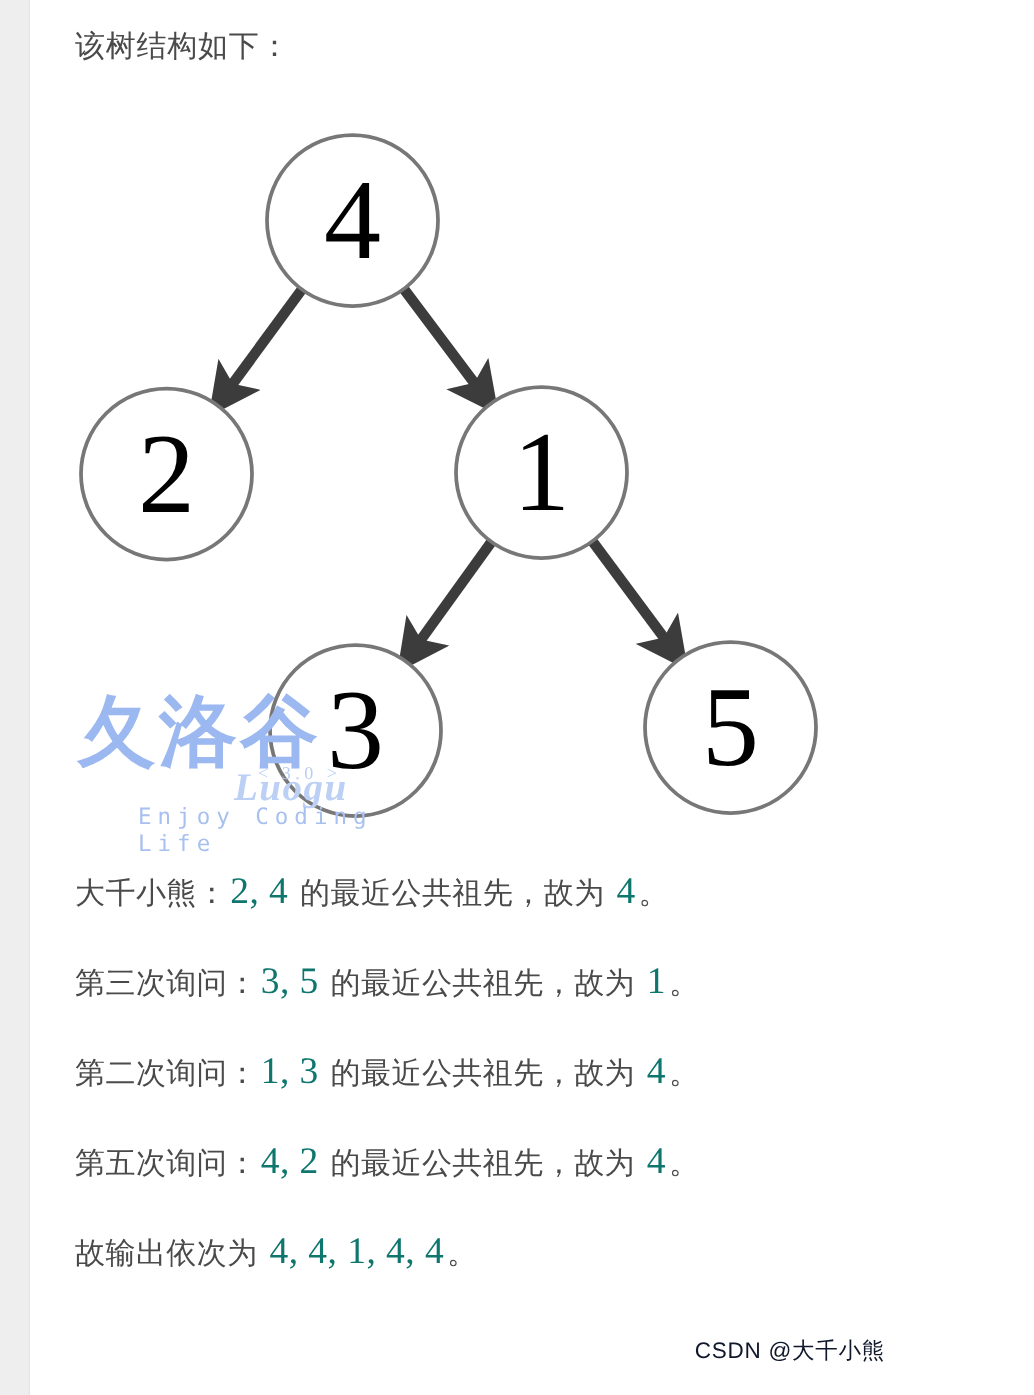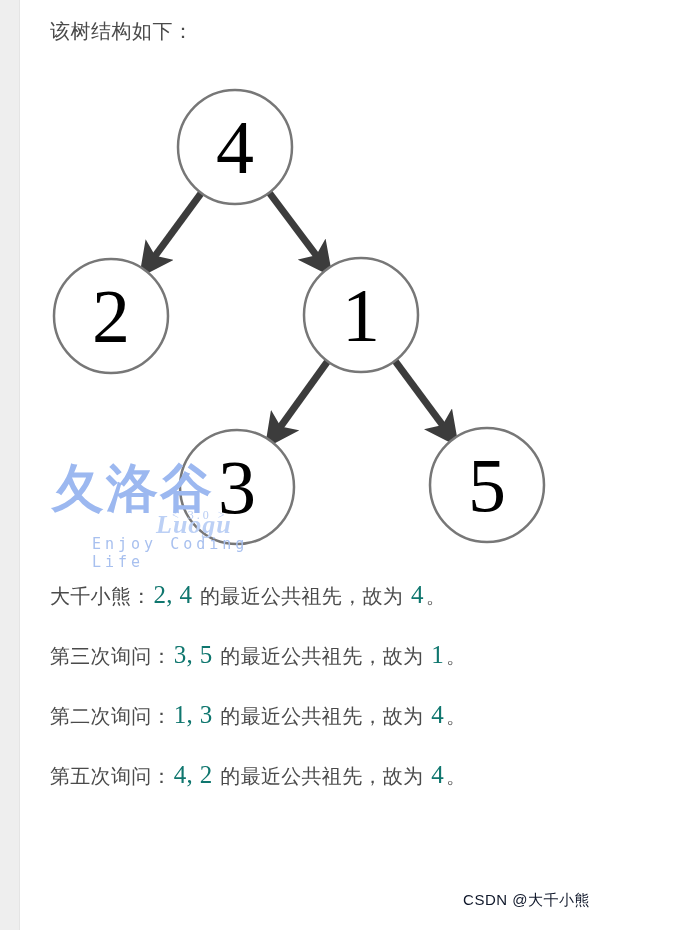--- a/index.html
+++ b/index.html
@@ -216,17 +216,18 @@
     <div class="luogu-ver">&lt; 3.0 &gt;</div>
     <div class="luogu-latin">Luogu</div>
     <div class="luogu-tag">Enjoy Coding Life</div>
   </div>
 
   <div class="lines" id="explanation-lines">
       <div class="line"><span>大千小熊：</span><span class="num">2, 4</span><span> 的最近公共祖先，故为 </span><span class="num">4</span><span>。</span></div>
       <div class="line"><span>第三次询问：</span><span class="num">3, 5</span><span> 的最近公共祖先，故为 </span><span class="num">1</span><span>。</span></div>
       <div class="line"><span>第二次询问：</span><span class="num">1, 3</span><span> 的最近公共祖先，故为 </span><span class="num">4</span><span>。</span></div>
       <div class="line"><span>第五次询问：</span><span class="num">4, 2</span><span> 的最近公共祖先，故为 </span><span class="num">4</span><span>。</span></div>
+      <div class="line"><span>故输出依次为 </span><span class="num">4, 4, 1, 4, 4</span><span>。</span></div>
     </div>
 
   <div class="csdn">CSDN @大千小熊</div>
 
 </div>
 
 </body></html>

